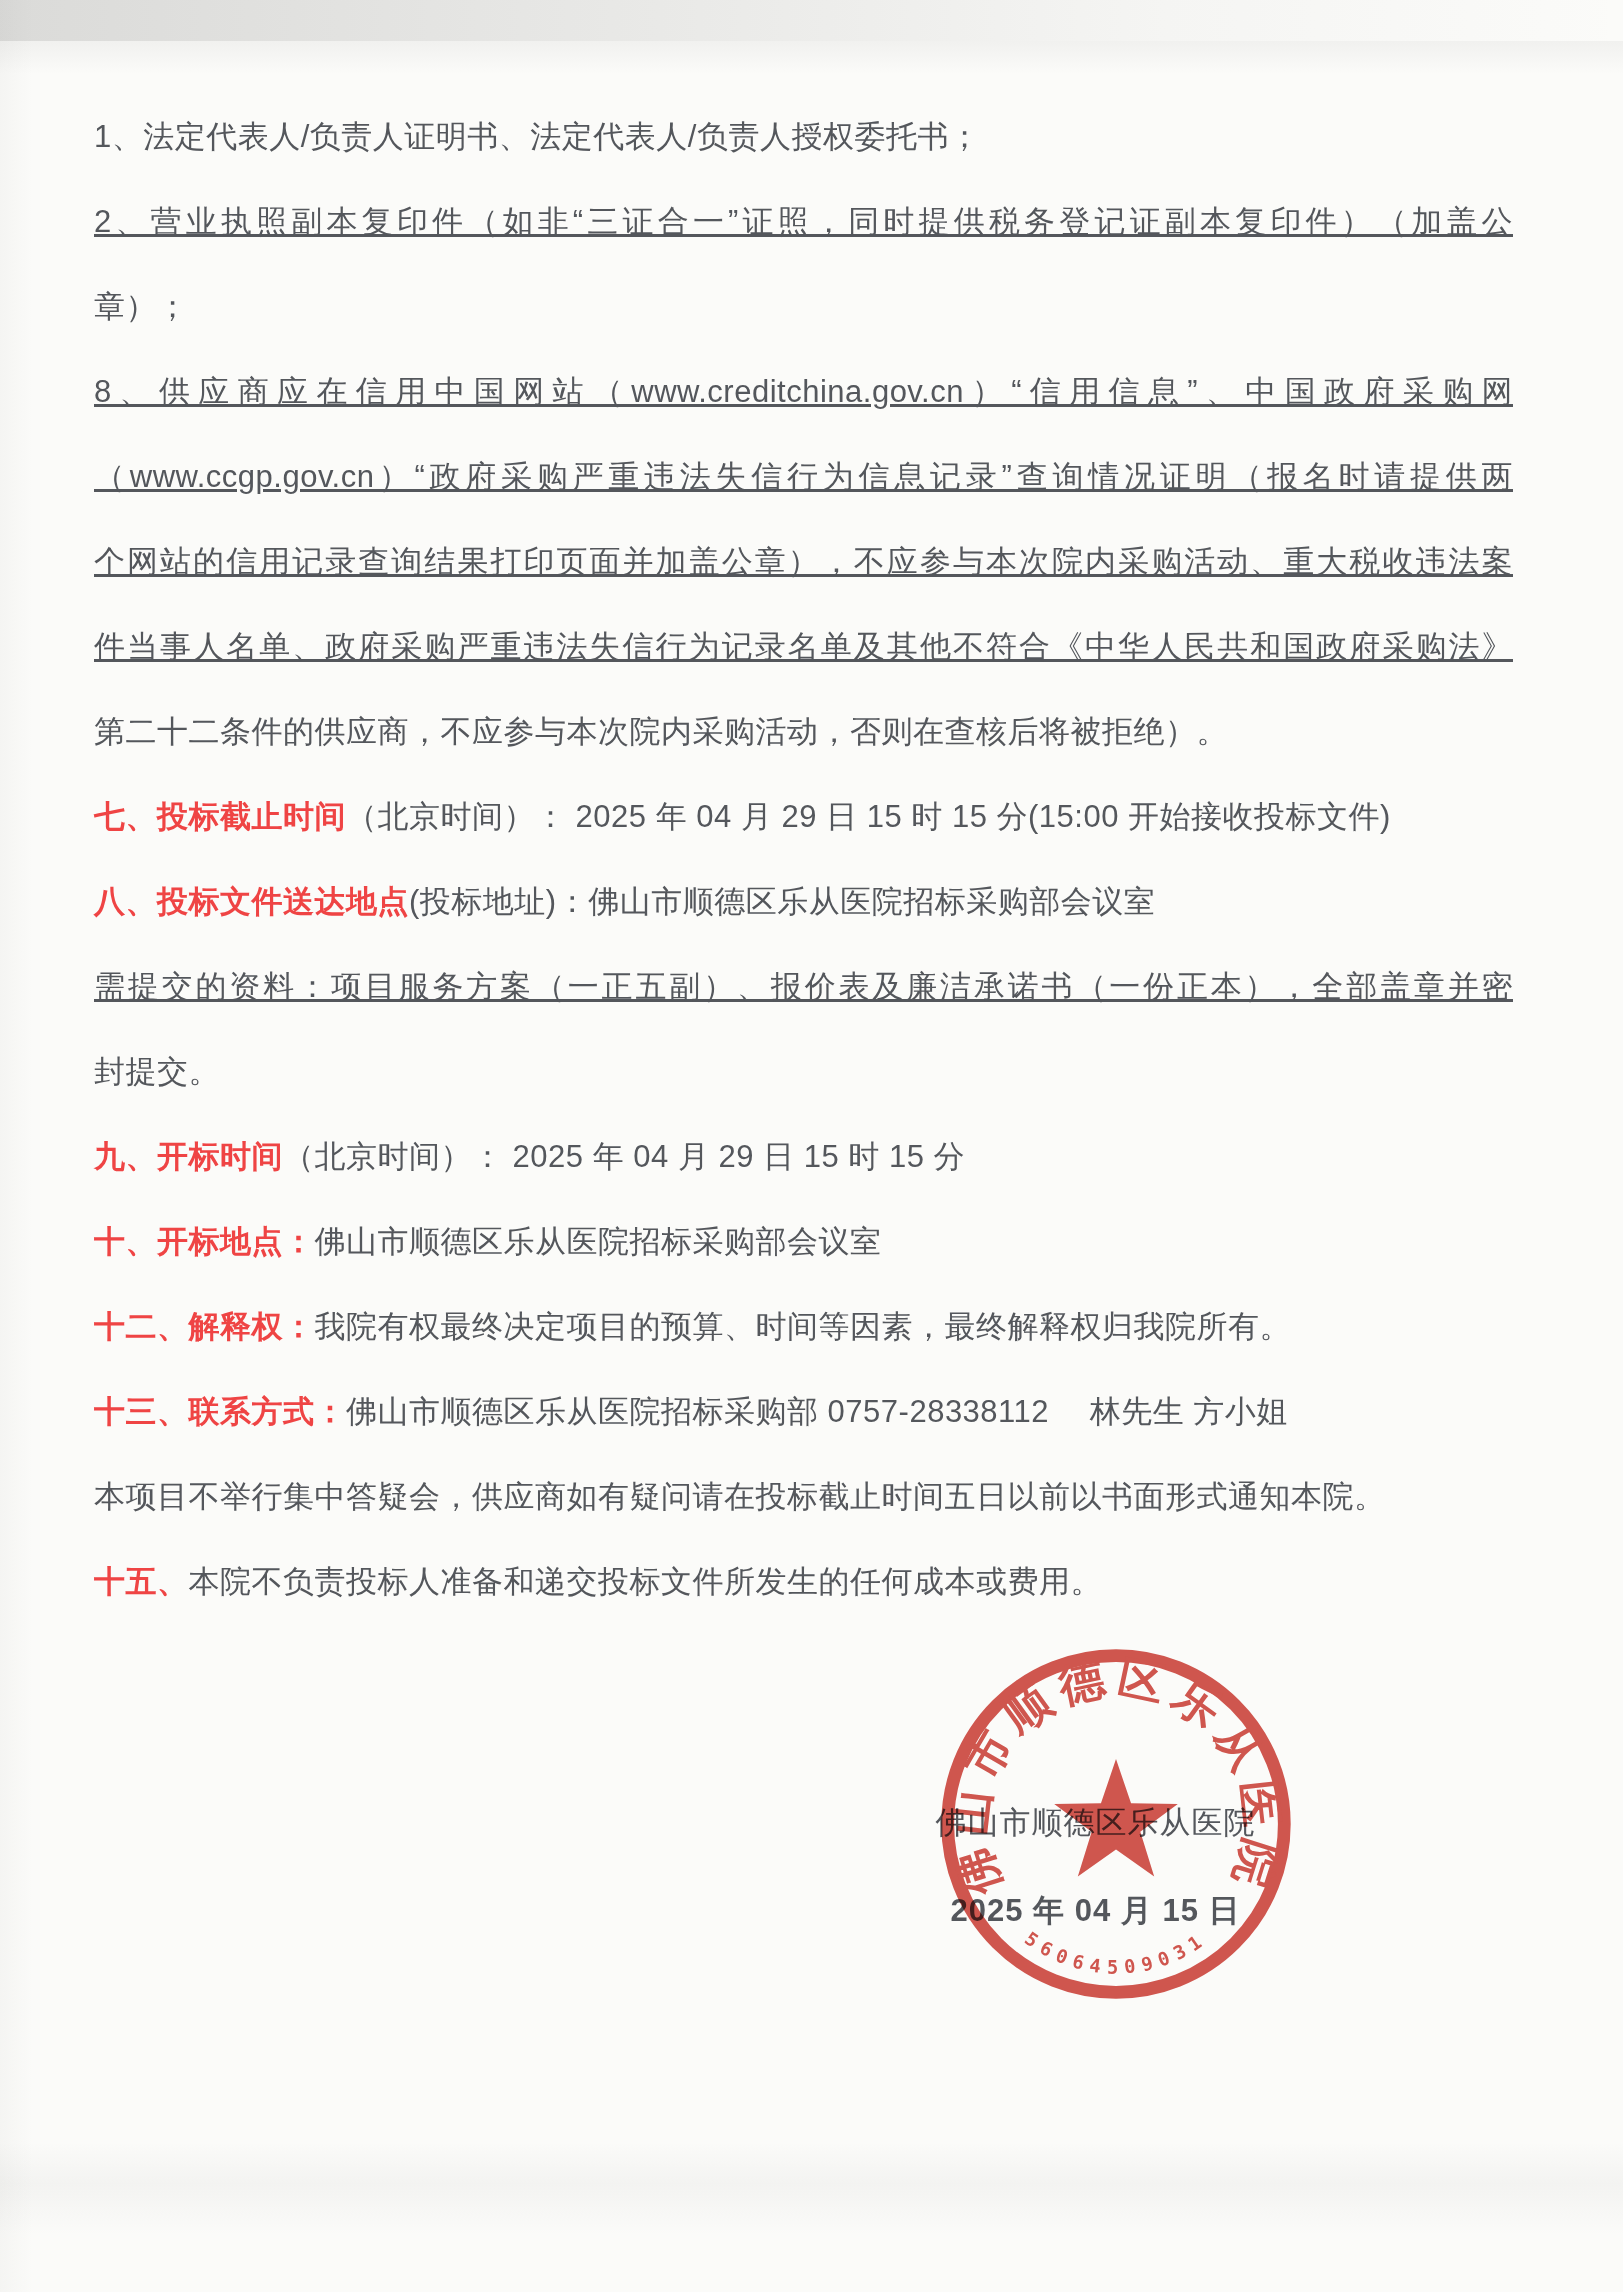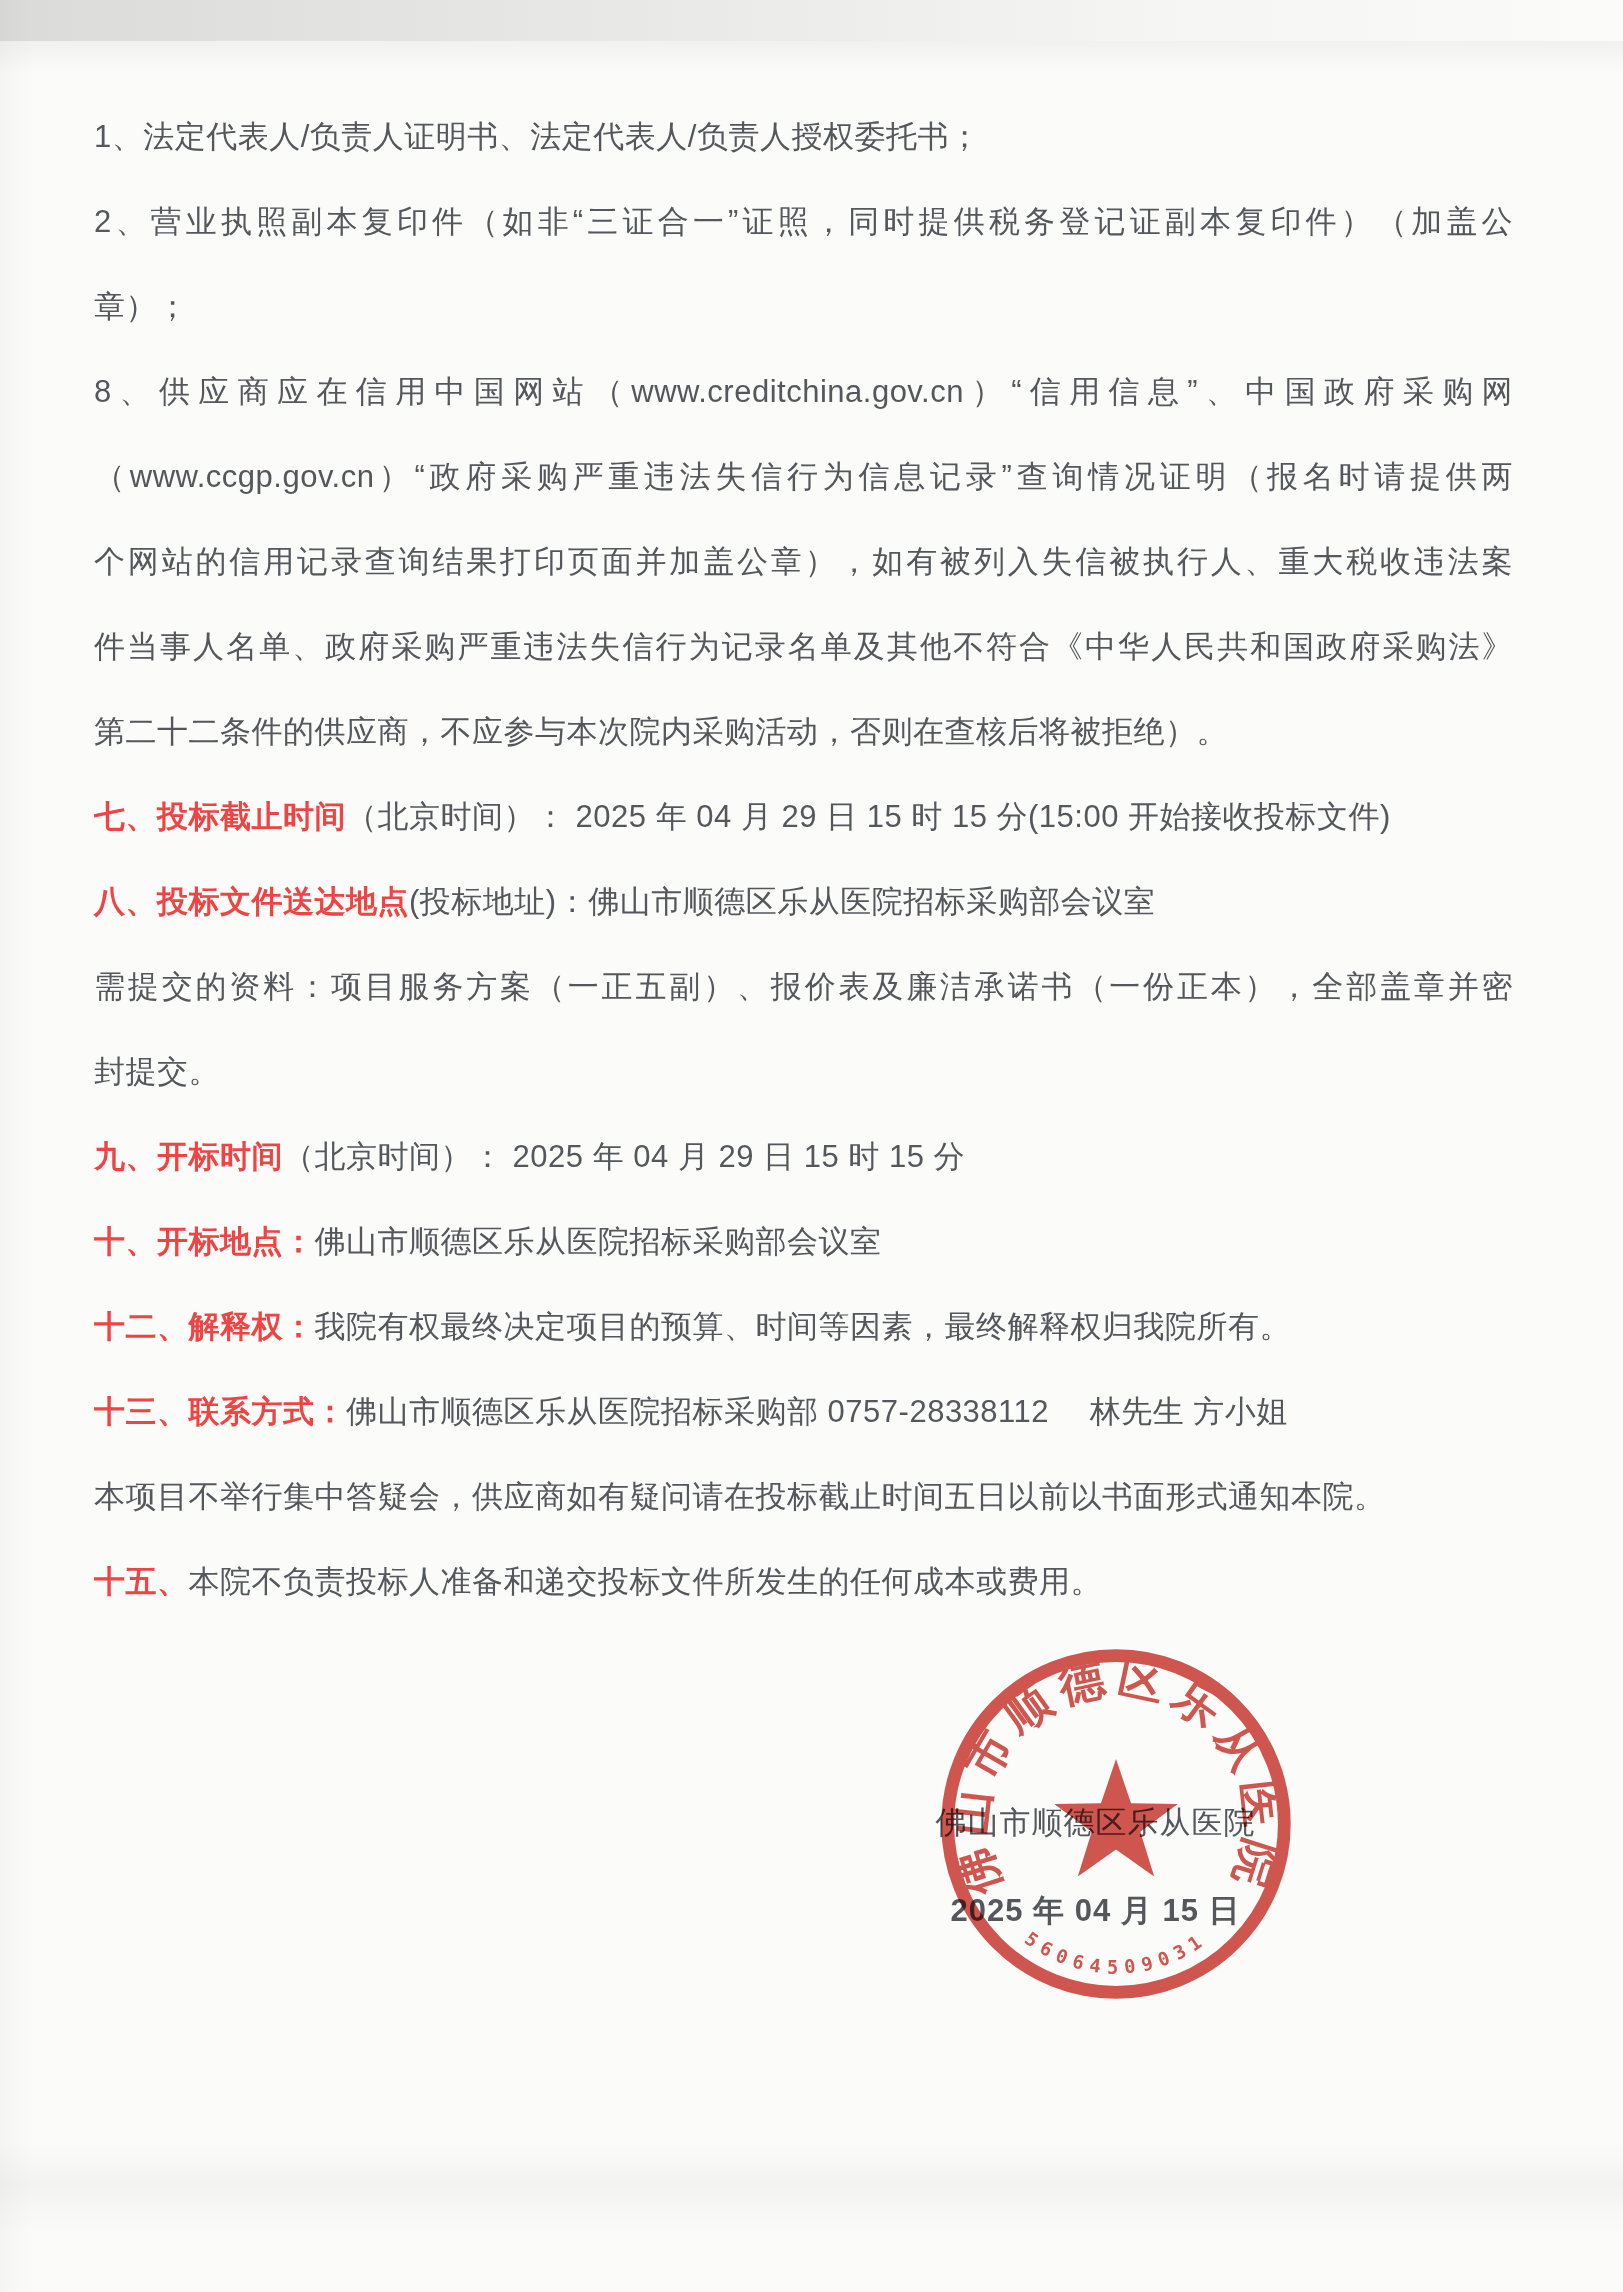--- a/index.html
+++ b/index.html
@@ -23,21 +23,21 @@
     background:linear-gradient(to right, rgba(140,140,138,.06), rgba(140,140,138,0));}
   
   .doc-body{
     position:absolute;top:12px;left:0;right:0;
     padding:82px 110px 0 94px;
     font-size:31px;line-height:85px;
     letter-spacing:0.5px;
   }
   .para{margin:0;}
   .line{white-space:normal;}
-  .line.fill{text-align:justify;text-align-last:justify;text-justify:inter-character;}
+  .line.fill{text-align:justify;text-align-last:justify;text-justify:inter-character;text-decoration:underline;}
   .bold{font-weight:700;color:#ef4444;}
   
   .signature{
     position:absolute;left:887px;top:1803px;width:417px;
     text-align:center;font-size:31px;line-height:39px;color:#54575c;letter-spacing:1px;
   }
   .signature .date{margin-top:49px;font-weight:bold;}
   
   .seal{
     position:absolute;left:929px;top:1637px;width:374px;height:374px;
@@ -60,21 +60,21 @@
       <div class="para">
         <div class="line">1、法定代表人/负责人证明书、法定代表人/负责人授权委托书；</div>
       </div>
       <div class="para">
         <div class="line fill">2、营业执照副本复印件（如非“三证合一”证照，同时提供税务登记证副本复印件）（加盖公</div>
         <div class="line">章）；</div>
       </div>
       <div class="para">
         <div class="line fill">8、供应商应在信用中国网站（www.creditchina.gov.cn）“信用信息”、中国政府采购网</div>
         <div class="line fill">（www.ccgp.gov.cn）“政府采购严重违法失信行为信息记录”查询情况证明（报名时请提供两</div>
-        <div class="line fill">个网站的信用记录查询结果打印页面并加盖公章），如有被列入失信被执行人、重大税收违法案</div>
+        <div class="line fill">个网站的信用记录查询结果打印页面并加盖公章），不应参与本次院内采购活动、重大税收违法案</div>
         <div class="line fill">件当事人名单、政府采购严重违法失信行为记录名单及其他不符合《中华人民共和国政府采购法》</div>
         <div class="line">第二十二条件的供应商，不应参与本次院内采购活动，否则在查核后将被拒绝）。</div>
       </div>
       <div class="para">
         <div class="line"><span class="bold">七、投标截止时间</span>（北京时间）： 2025 年 04 月 29 日 15 时 15 分(15:00 开始接收投标文件)</div>
       </div>
       <div class="para">
         <div class="line"><span class="bold">八、投标文件送达地点</span>(投标地址)：佛山市顺德区乐从医院招标采购部会议室</div>
       </div>
       <div class="para">

